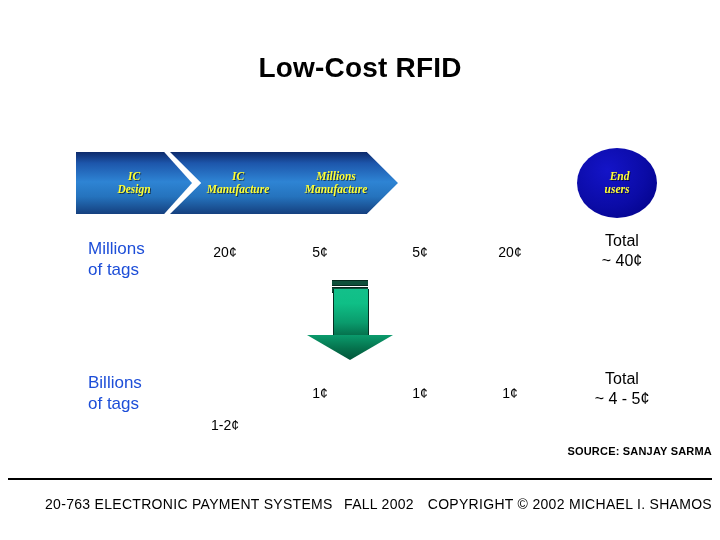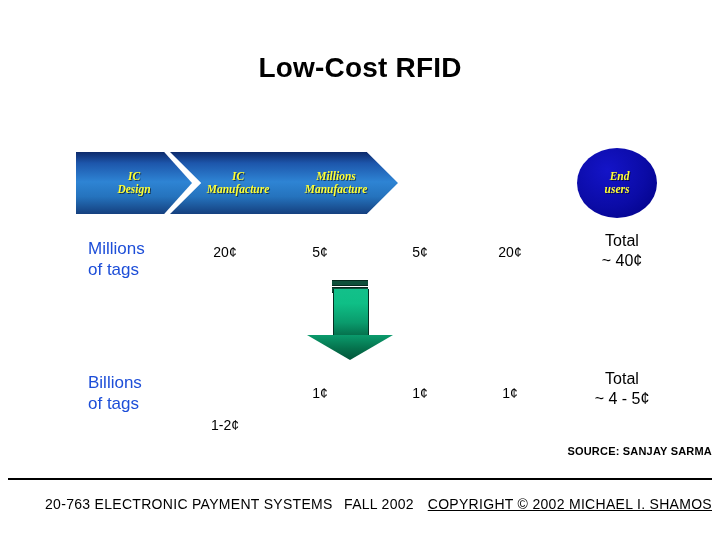--- a/index.html
+++ b/index.html
@@ -181,21 +181,21 @@
   .footer-text {
     position: absolute;
     top: 496px;
     font-family: "Liberation Sans", sans-serif;
     font-size: 14px;
     letter-spacing: 0.3px;
     color: #000000;
   }
   #footer-left   { left: 45px; }
   #footer-center { left: 0; width: 720px; text-align: center; margin-left: 19px; }
-  #footer-right  { left: 0; width: 712px; text-align: right; text-decoration: underline; }
+  #footer-right  { left: 0; width: 712px; text-align: right; }
 </style>
 </head>
 <body>
 
 <div id="slide-title">Low-Cost RFID</div>
 
 <div id="pipeline">
 
   <div class="chev first" style="left:76px; width:116px;">
     <span class="chev-label">IC

